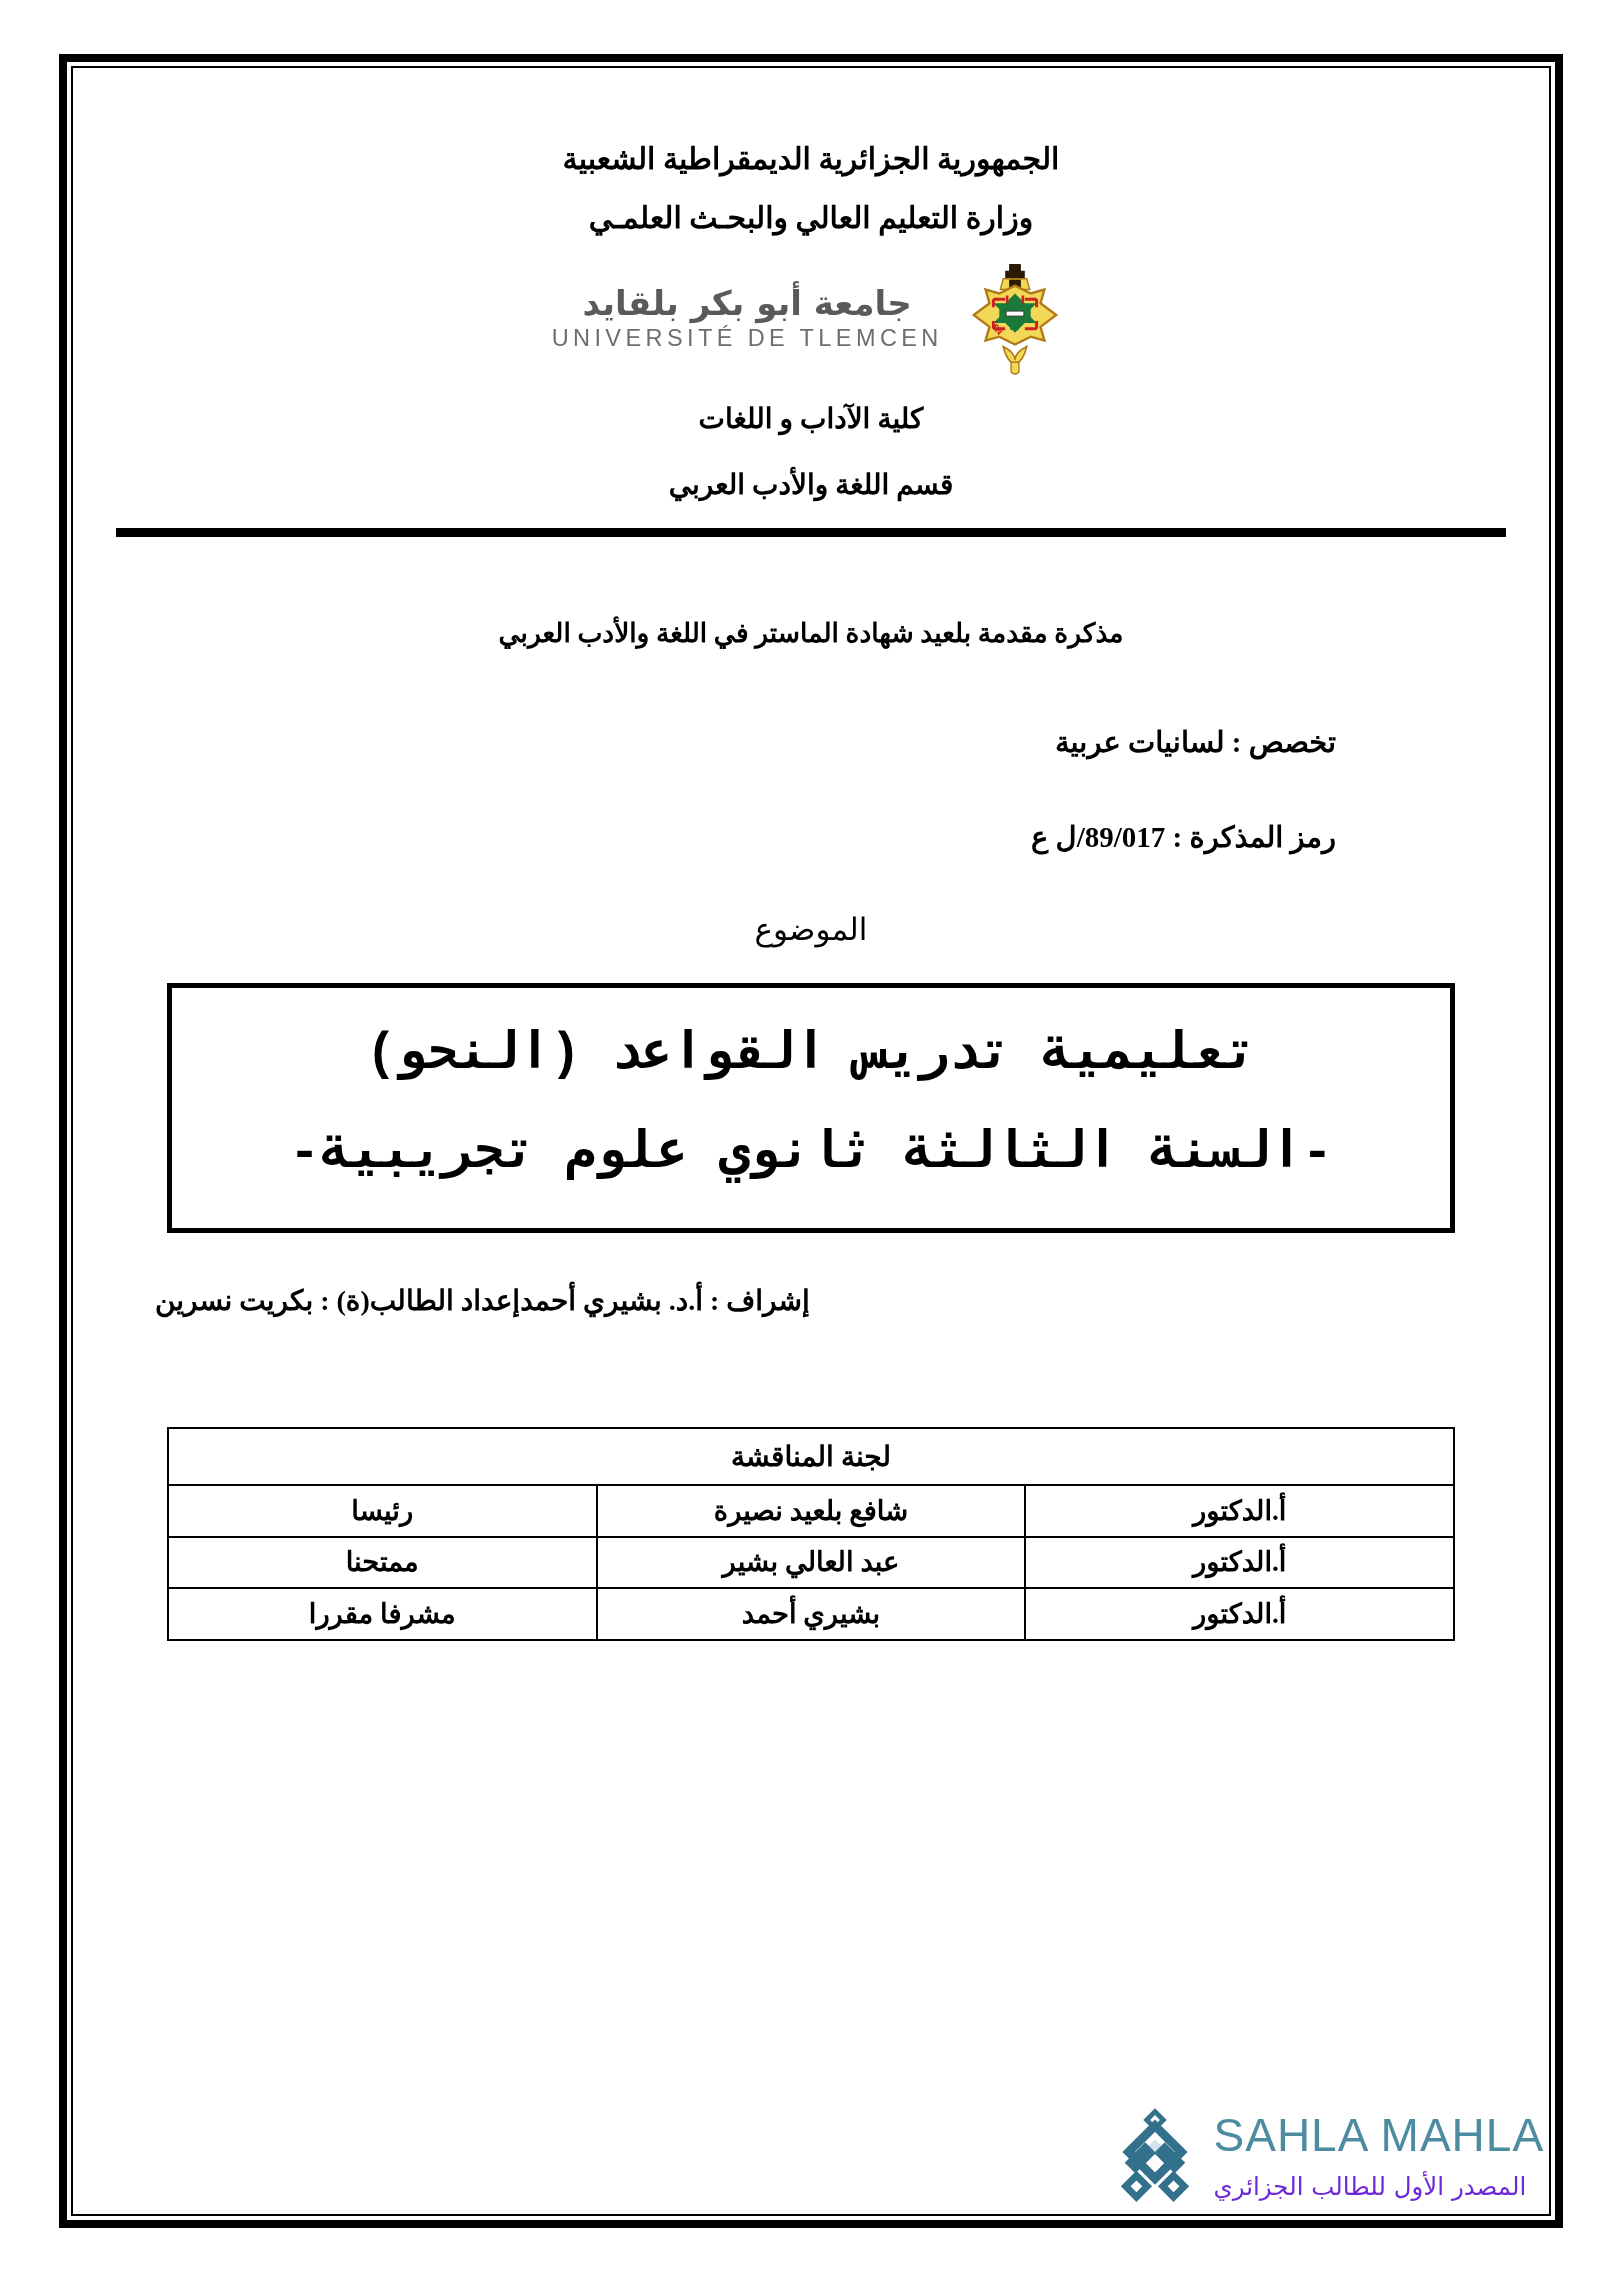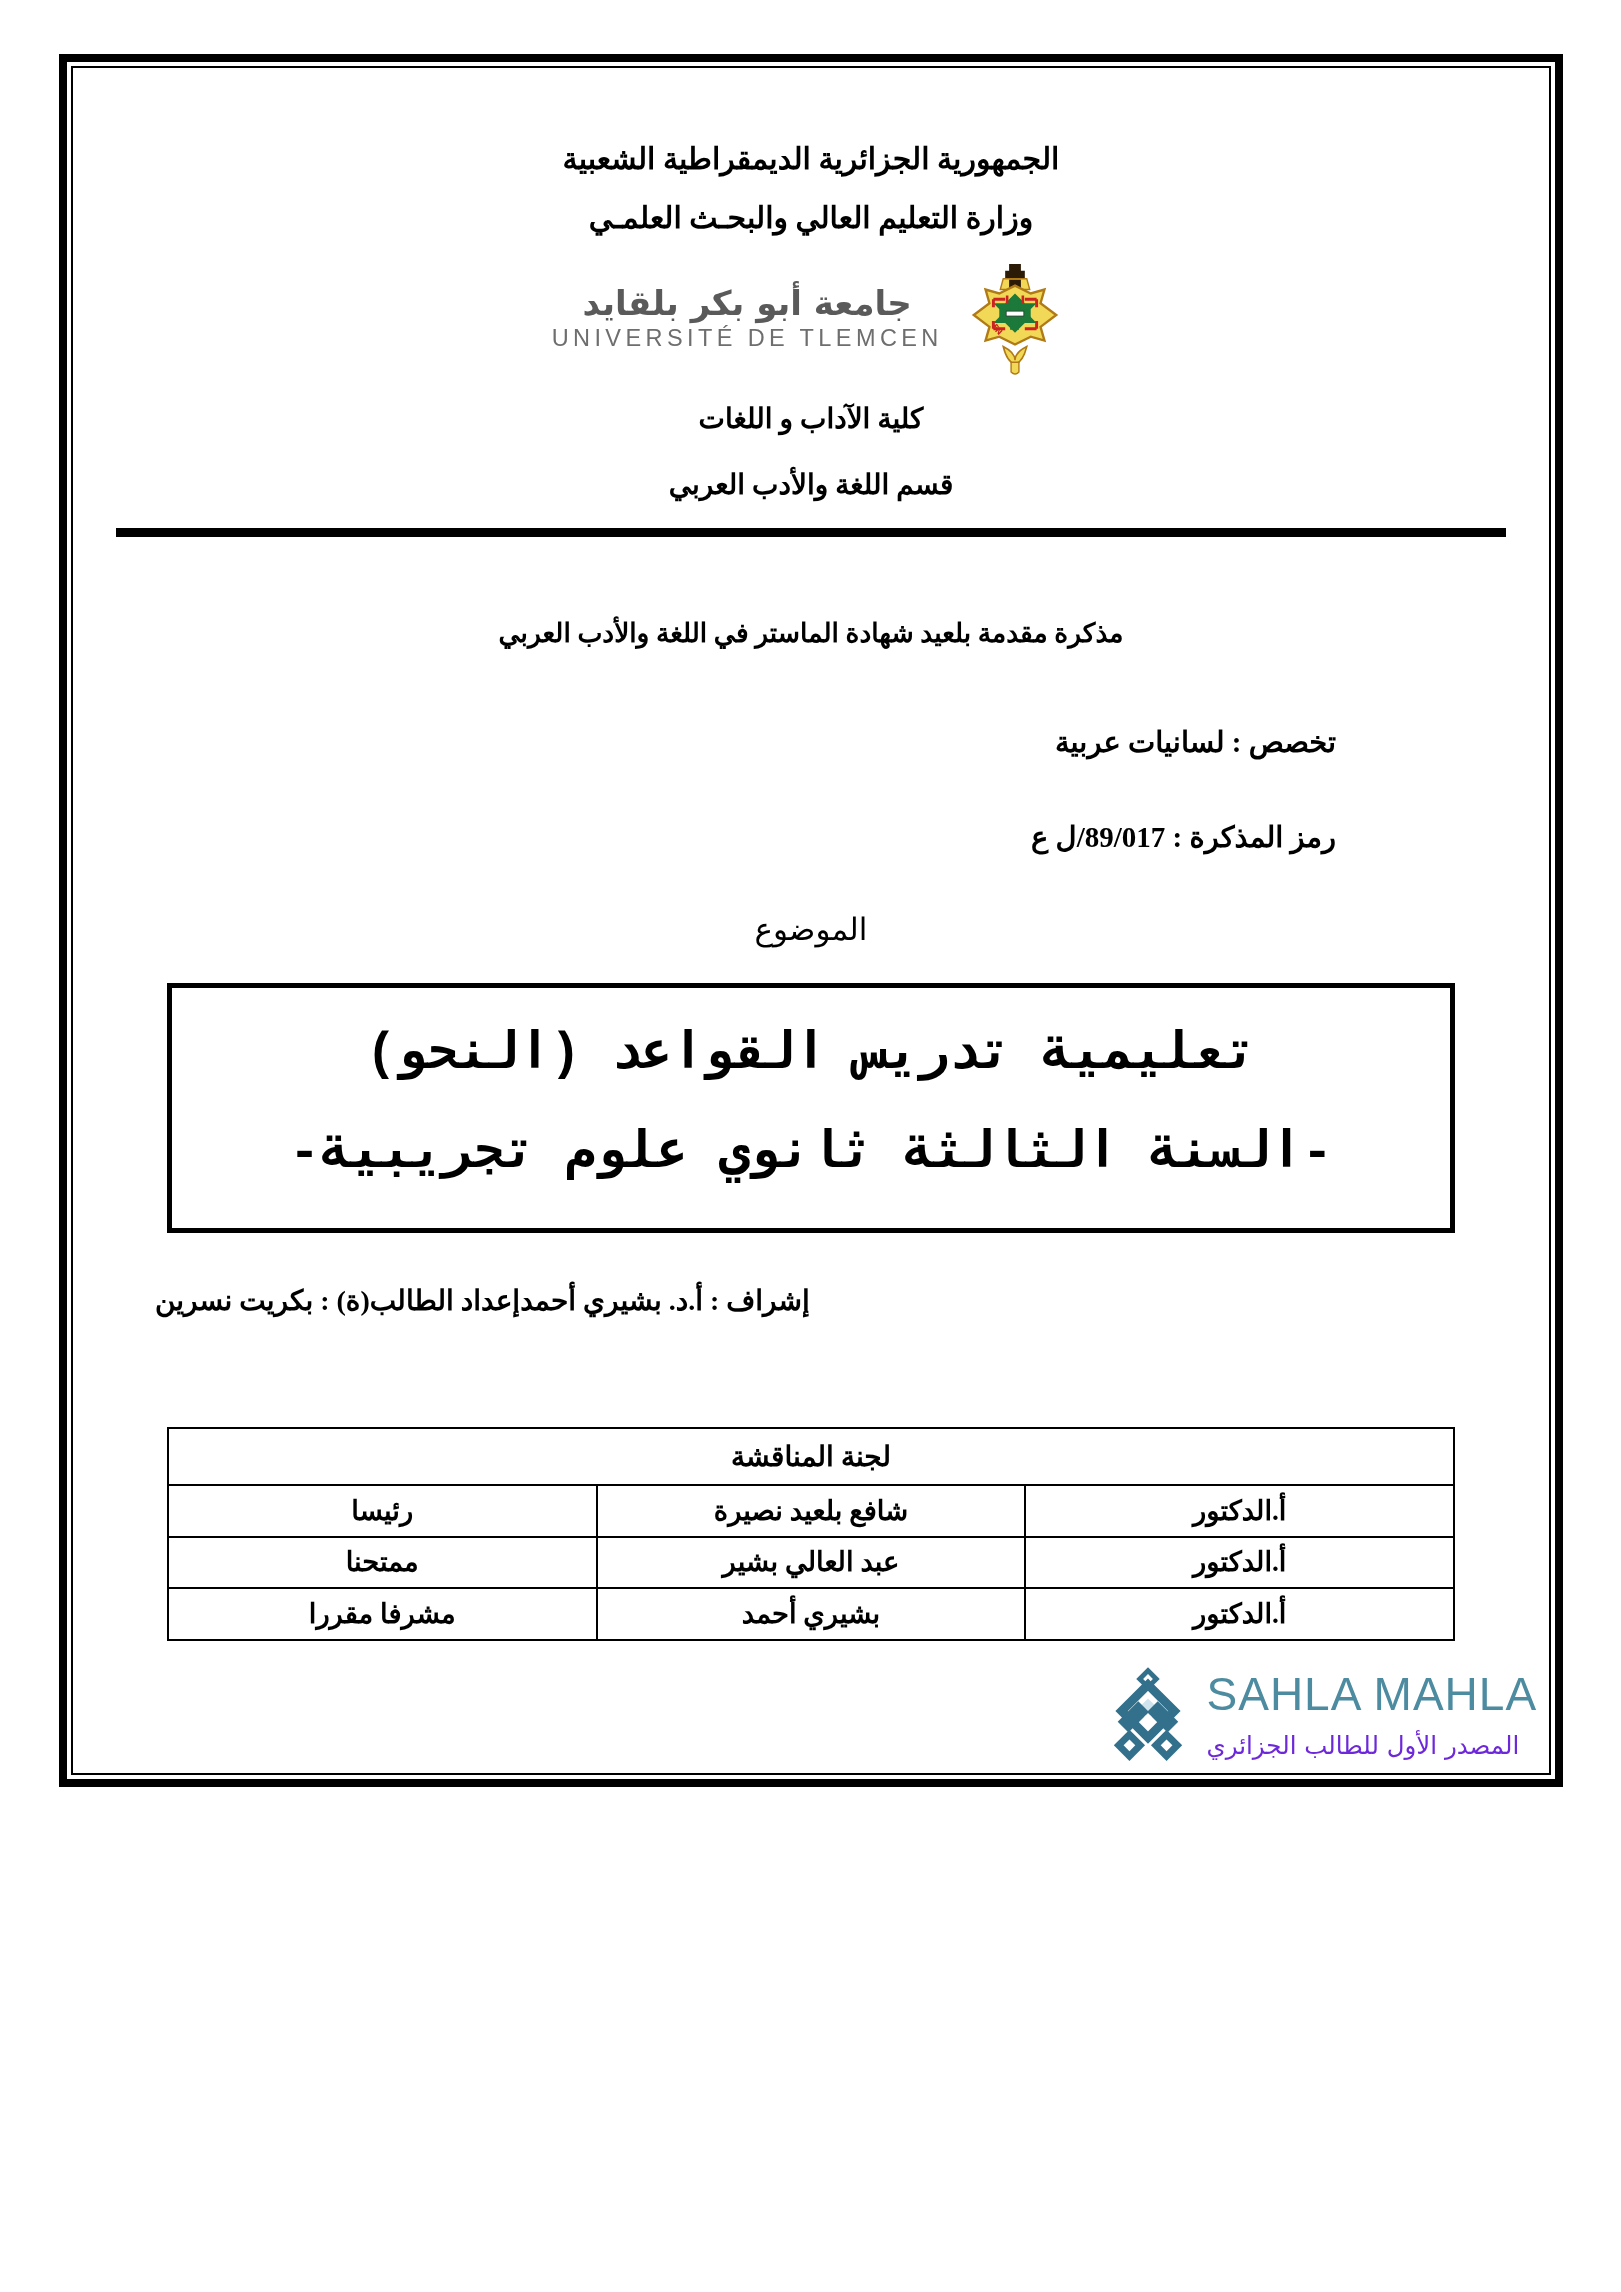--- a/index.html
+++ b/index.html
@@ -15,21 +15,21 @@
     overflow: hidden;
     position: relative;
   }
 
   
   .page-outer {
     position: absolute;
     left: 59px;
     top: 54px;
     width: 1504px;
-    height: 1733px;
+    height: 2174px;
     border: 8.8px solid #000000;
     box-sizing: border-box;
     background: #ffffff;
   }
   .page-inner {
     position: absolute;
     left: 3.9px;
     top: 3.9px;
     right: 3.9px;
     bottom: 3.9px;
@@ -209,21 +209,21 @@
     font-family: "Liberation Serif", "DejaVu Serif", serif;
     font-weight: bold;
     font-size: 29px;
     margin: 122px 0 0 0;
     direction: rtl;
   }
 
   
   .sahla-wrap {
     position: absolute;
-    right: 12px;
+    right: 5px;
     bottom: 5.9px;
     display: flex;
     flex-direction: row-reverse;
     align-items: center;
     gap: 17px;
   }
   .sahla-mark {
     width: 84px;
     height: 102px;
     position: relative;

